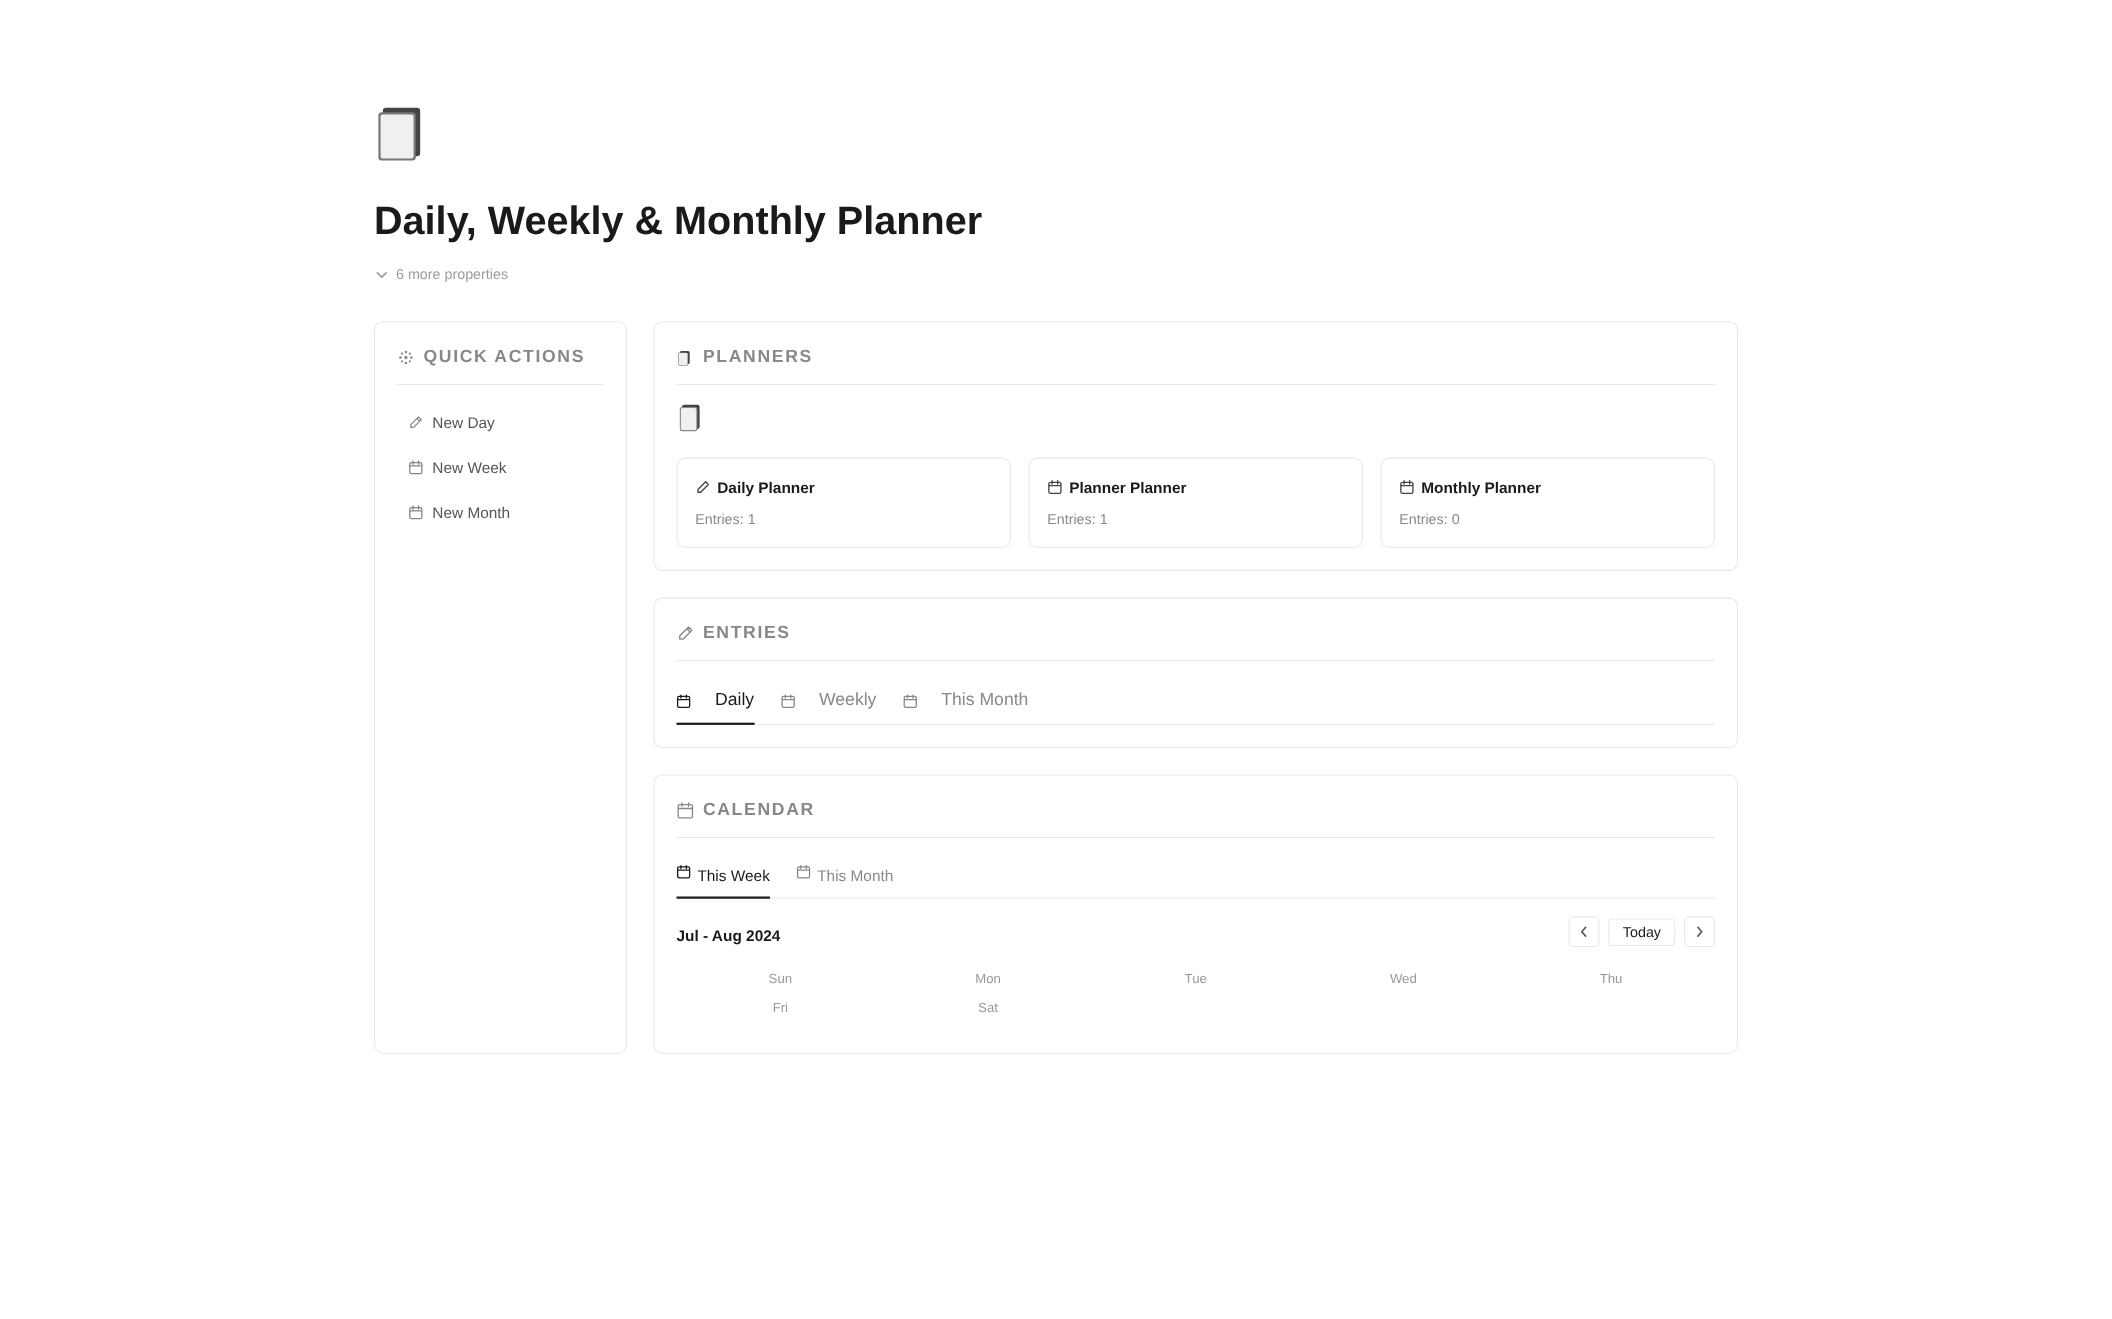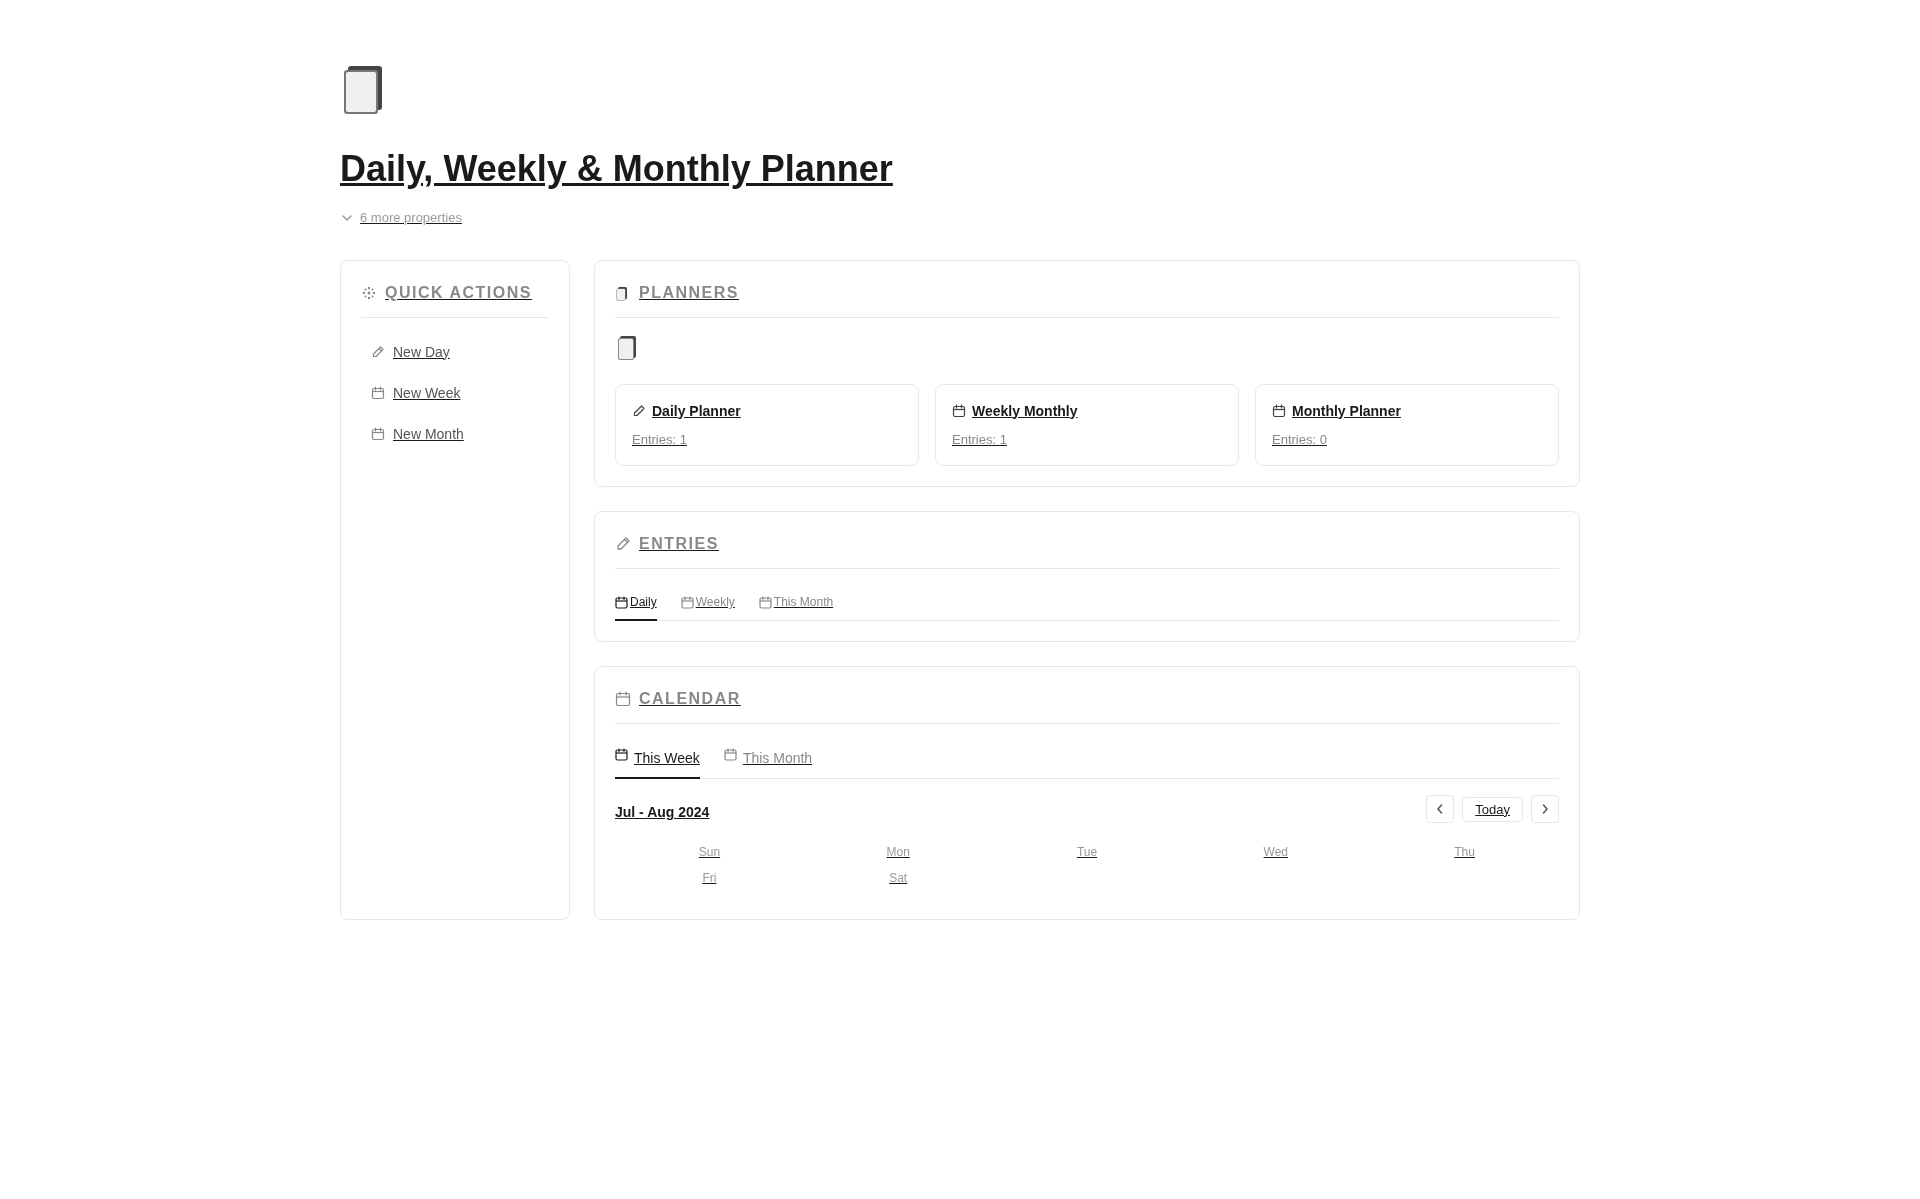--- a/index.html
+++ b/index.html
@@ -6,22 +6,21 @@
     body {
       font-family: -apple-system, BlinkMacSystemFont, 'Segoe UI', Helvetica, Arial, sans-serif;
       background: #ffffff;
       color: #1a1a1a;
       font-size: 14px;
       line-height: 1.5;
     }
     .page-container {
       max-width: 1400px;
       margin: 0 auto;
-      padding: 60px 80px;
-      text-decoration: underline;
+      padding: 92px 80px;
     }
     .page-title {
       font-size: 36px;
       font-weight: 700;
       color: #1a1a1a;
       margin-bottom: 12px;
     }
     .more-properties {
       display: flex;
       align-items: center;
@@ -114,23 +113,23 @@
     .entries-section { }
     .entries-tabs {
       display: flex;
       gap: 24px;
       border-bottom: 1px solid #e8e8e8;
       margin-bottom: 0;
     }
     .entries-tab {
       display: flex;
       align-items: center;
-      gap: 2px;
+      gap: 22px;
       padding: 8px 0;
-      font-size: 12px;
+      font-size: 16px;
       cursor: pointer;
       color: #888;
       border-bottom: 2px solid transparent;
       margin-bottom: -1px;
     }
     .entries-tab.active {
       color: #1a1a1a;
       border-bottom: 2px solid #1a1a1a;
       font-weight: 500;
     }
@@ -343,21 +342,21 @@
             <div class="planner-card-entries">Entries: 1</div>
           </div>
 
           <div class="planner-card">
             <div class="planner-card-title">
               <svg width="14" height="14" viewBox="0 0 14 14" fill="none">
                 <rect x="1.5" y="2.5" width="11" height="10" rx="1.5" stroke="#444" stroke-width="1.2" fill="none"></rect>
                 <path d="M1.5 5.5h11" stroke="#444" stroke-width="1.2"></path>
                 <path d="M4.5 1v3M9.5 1v3" stroke="#444" stroke-width="1.2" stroke-linecap="round"></path>
               </svg>
-              <span>Weekly Monthly</span>
+              <span>Planner Planner</span>
             </div>
             <div class="planner-card-entries">Entries: 1</div>
           </div>
 
           <div class="planner-card">
             <div class="planner-card-title">
               <svg width="14" height="14" viewBox="0 0 14 14" fill="none">
                 <rect x="1.5" y="2.5" width="11" height="10" rx="1.5" stroke="#444" stroke-width="1.2" fill="none"></rect>
                 <path d="M1.5 5.5h11" stroke="#444" stroke-width="1.2"></path>
                 <path d="M4.5 1v3M9.5 1v3" stroke="#444" stroke-width="1.2" stroke-linecap="round"></path>

